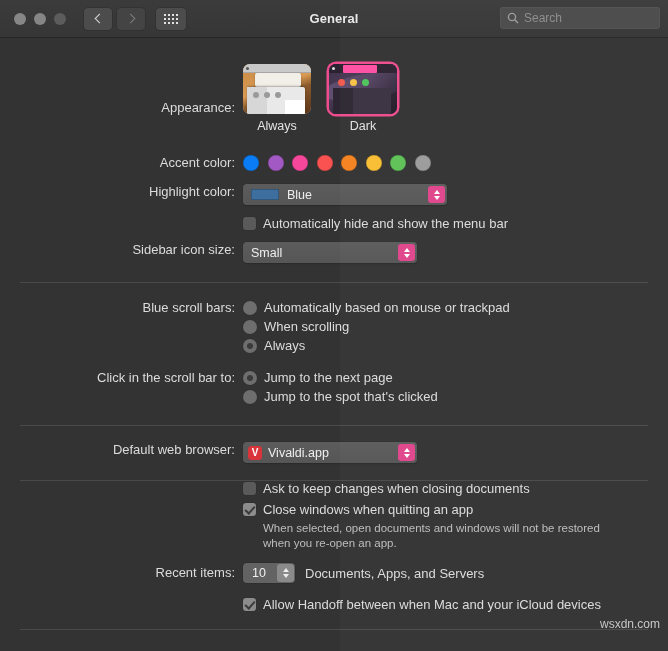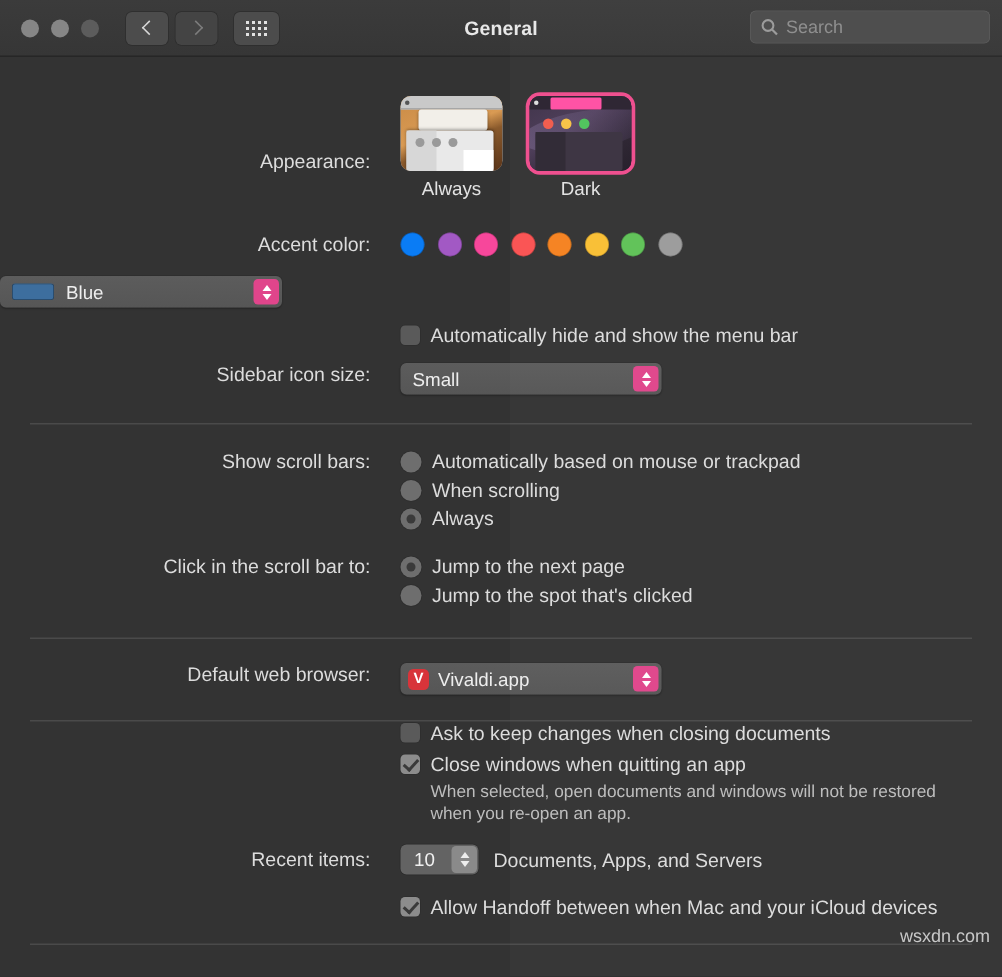--- a/index.html
+++ b/index.html
@@ -57,21 +57,21 @@
     box-shadow:inset 0 0 0 0.5px #595959;
   }
   .searchfield .mag { margin-left:7px; margin-right:5px; }
   .searchfield .ph { font-size:12px; color:#8d8d8d; }
 
   
   .content { position:relative; padding-top:10px; }
   .row { display:flex; align-items:flex-start; margin-bottom:0; }
   .lbl {
     width:243px; text-align:right; font-size:13px; color:#dcdcdc;
-    padding-right:20px; flex:0 0 243px; line-height:16px;margin-left:24px;
+    padding-right:8px; flex:0 0 243px; line-height:16px;
   }
   .ctl { flex:1; }
 
   
   .appearance-row { padding-top:6px; }
   .thumbs { display:flex; gap:18px; }
   .thumbwrap { width:68px; text-align:center; }
   .thumb { width:68px; height:50px; border-radius:7px; position:relative; overflow:hidden; }
   .thumb.sel { box-shadow:0 0 0 2.5px #ef4c8d; }
   .thumbcap { font-size:12.5px; color:#e3e3e3; margin-top:5px; }
@@ -268,22 +268,23 @@
           <span class="accent" style="background:#fa5151"></span>
           <span class="accent" style="background:#f5821f"></span>
           <span class="accent" style="background:#f9bf33"></span>
           <span class="accent" style="background:#5fc257"></span>
           <span class="accent" style="background:#9b9b9b"></span>
         </div>
       </div>
     </div>
 
     <div class="row" style="margin-top:13px;">
-      <div class="ctl">
-        <div class="popup" style="width:188px;">
+      <div class="lbl">Highlight color:</div>
+      <div class="ctl">
+        <div class="popup" style="width:204px;">
           <span class="hl-swatch"></span>
           <span class="ptext">Blue</span>
           <span class="stepbox">
             <span class="ar-up"></span>
               <span class="ar-dn"></span>
           </span>
         </div>
       </div>
     </div>
 
@@ -306,21 +307,21 @@
             <span class="ar-up"></span>
               <span class="ar-dn"></span>
           </span>
         </div>
       </div>
     </div>
 
     <div class="sep" style="margin-top:19px;"></div>
 
     <div class="row" style="margin-top:17px;">
-      <div class="lbl">Show scroll bars:</div>
+      <div class="lbl">Blue scroll bars:</div>
       <div class="ctl">
         <div class="rbrow">
           <span class="radio"></span>
           <span class="cbtext">Automatically based on mouse or trackpad</span>
         </div>
         <div class="rbrow">
           <span class="radio"></span>
           <span class="cbtext">When scrolling</span>
         </div>
         <div class="rbrow">

